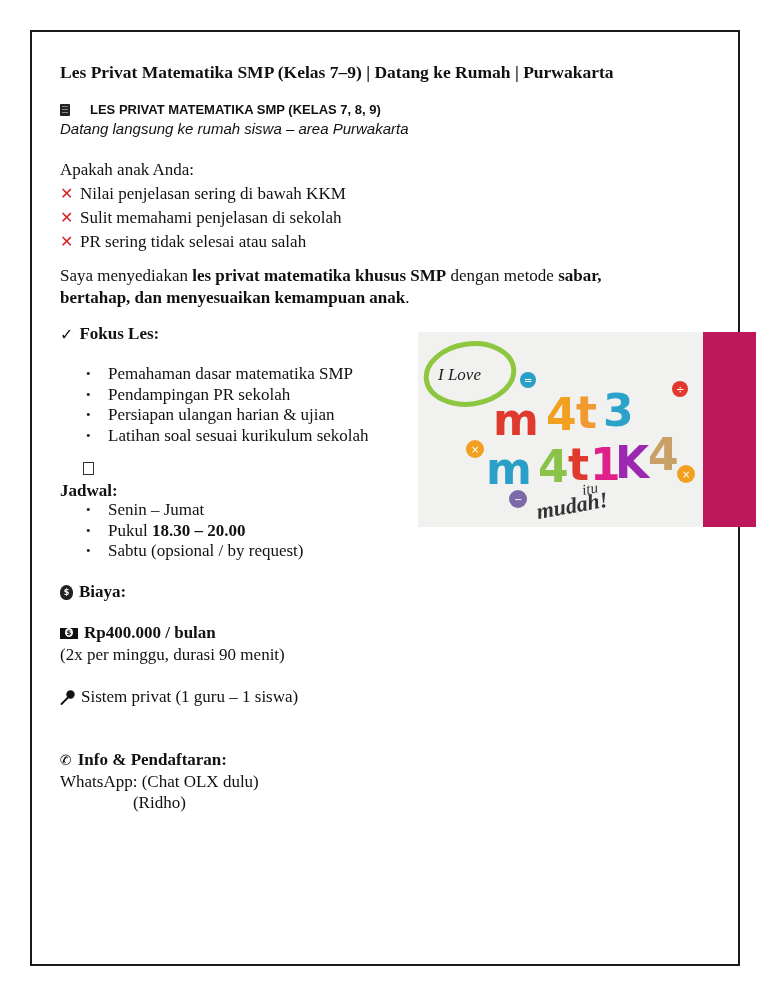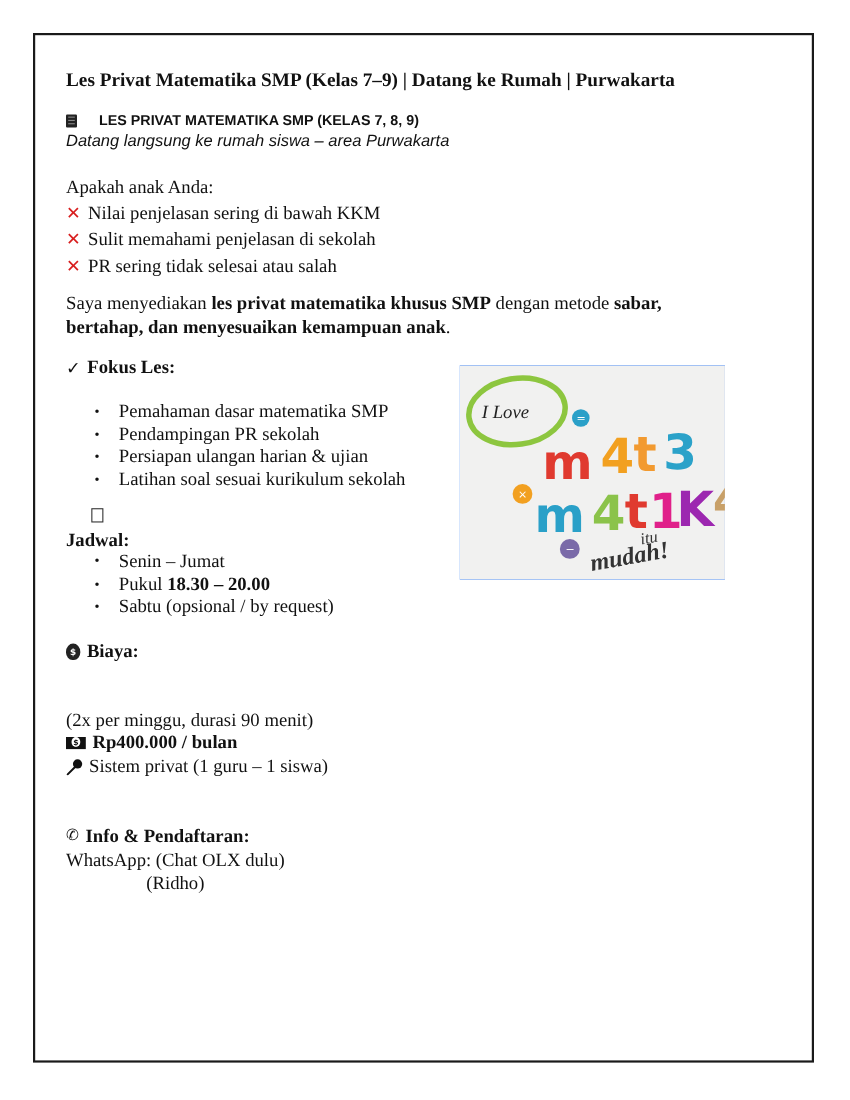--- a/index.html
+++ b/index.html
@@ -30,39 +30,39 @@
     .section-head { font-size: 17px; font-weight: bold; white-space: nowrap; display:flex; align-items:center; gap:6px; }
     .bullets { margin:0; padding:0; list-style:none; font-size: 17px; line-height: 20.5px; }
     .bullets li { position:relative; padding-left: 48px; white-space:nowrap; }
     .bullets li::before { content:"•"; position:absolute; left: 26px; top:0; font-size:13px; }
 
     .fokus-head { left: 60px; top: 324px; }
     .fokus-list { left: 60px; top: 364px; }
     .jadwal-head { left: 60px; top: 462px; flex-direction: column; }
     .jadwal-list { left: 60px; top: 500px; }
     .biaya-head { left: 60px; top: 582px; }
-    .price { left: 60px; top: 623px; font-size: 17px; font-weight:bold; display:flex; align-items:center; gap:6px; white-space:nowrap;margin-top:42px; }
+    .price { left: 60px; top: 623px; font-size: 17px; font-weight:bold; display:flex; align-items:center; gap:6px; white-space:nowrap; }
     .price-sub { left: 60px; top: 645px; font-size: 17px; white-space:nowrap; }
     .lokasi { left: 60px; top: 685px; font-size: 17px; line-height: 23px; }
     .lokasi .row { display:flex; align-items:center; gap:5px; white-space:nowrap; }
     .info-head { left: 60px; top: 750px; }
     .info-lines { left: 60px; top: 771px; font-size: 17px; line-height: 21px; white-space:nowrap;text-align:center; }
 
     .cal-icon { display:inline-block; width:11px; height:13px; border:1px solid #333; box-sizing:border-box; }
     .bag-icon { display:inline-block; width:13px; height:15px; background:#222; border-radius:50% 50% 45% 45%; position:relative; }
     .bag-icon::after { content:"$"; position:absolute; left:0; right:0; top:3px; text-align:center; color:#fff; font-size:8px; font-family:"DejaVu Sans", sans-serif; font-weight:bold;}
     .money-icon { display:inline-block; width:18px; height:11px; background:#111; position:relative; }
     .money-icon::after { content:"$"; position:absolute; left:5px; top:0px; width:8px; height:9px; border-radius:50%; background:#fff; color:#111; font-size:7px; line-height:10px; text-align:center; font-family:"DejaVu Sans", sans-serif; font-weight:bold;}
     .pin-icon { display:inline-block; width:16px; height:16px; position:relative; }
     .phone-icon { font-family:"DejaVu Sans", sans-serif; font-size:14px; }
     .check-icon { font-family:"DejaVu Sans", sans-serif; font-size:16px; font-weight:normal; }
 
     .math-image {
-      left: 418px; top: 332px; width: 241px; height: 195px;
-      background: #3b82f6; overflow:hidden;
+      left: 418px; top: 332px; width: 338px; height: 195px;
+      background: #be185d; overflow:hidden;
     }
   </style>
 </head>
 <body>
 
 <div class="page"></div>
 
 <div class="abs serif title">Les Privat Matematika SMP (Kelas 7–9) | Datang ke Rumah | Purwakarta</div>
 
 <div class="abs sans subhead">

